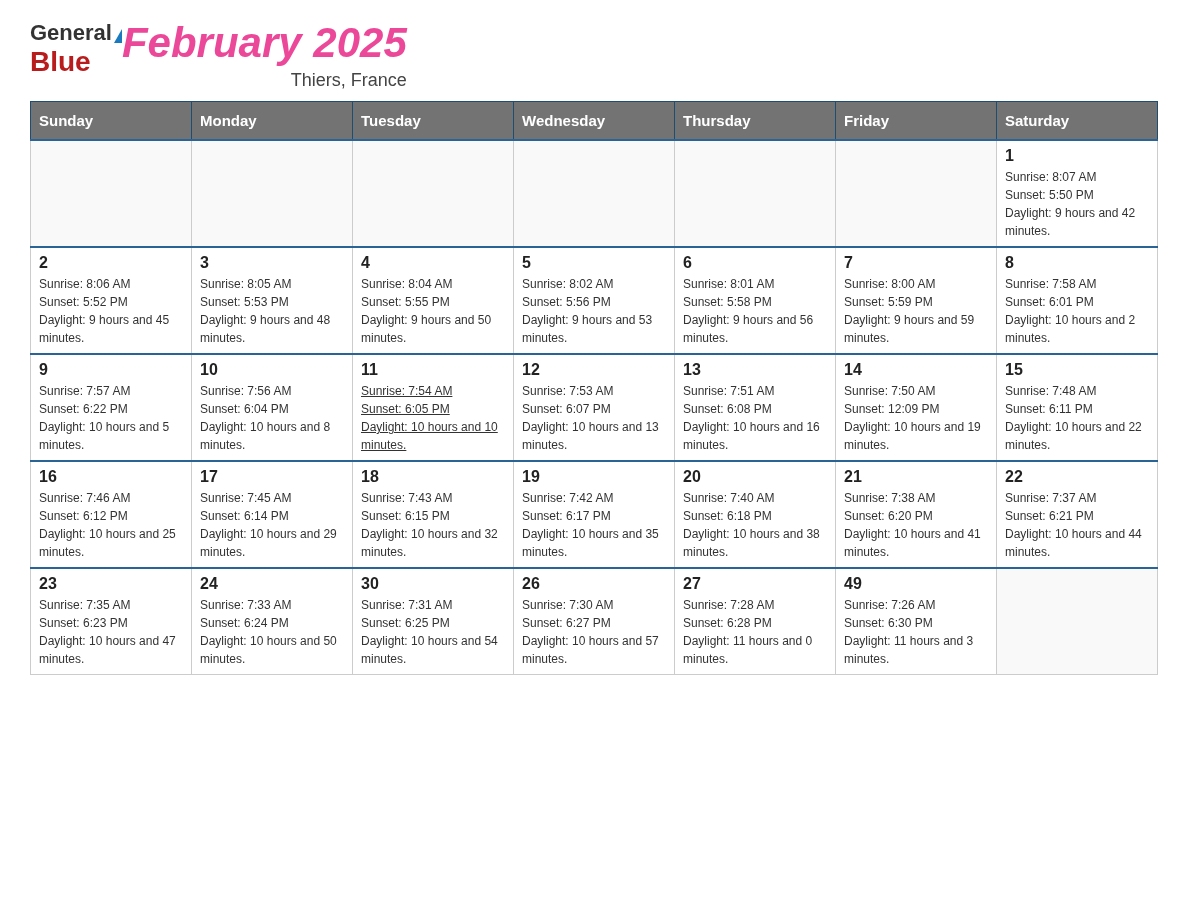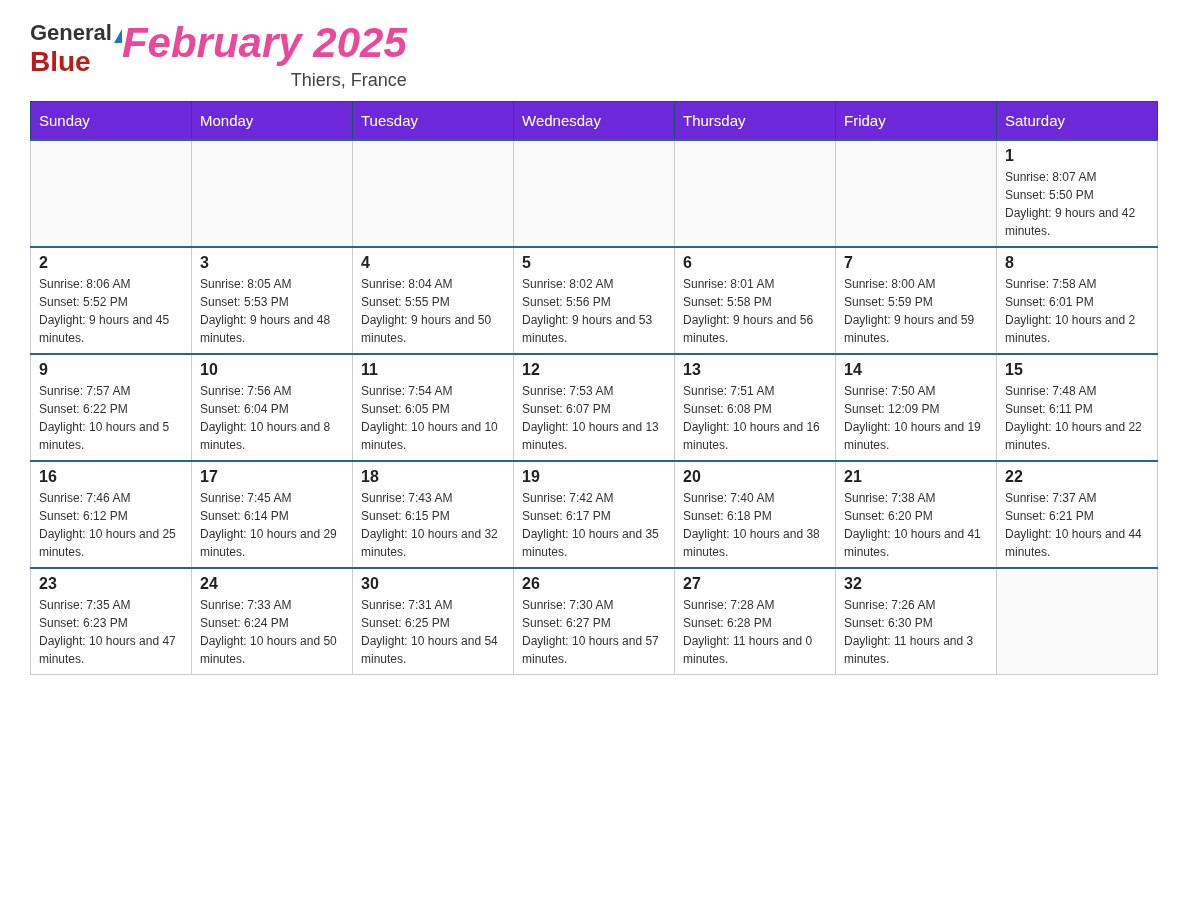--- a/index.html
+++ b/index.html
@@ -55,24 +55,24 @@
       font-size: 18px;
       color: #444;
       margin-top: 4px;
     }
     .calendar {
       width: 100%;
       border-collapse: collapse;
       margin-top: 10px;
     }
     .calendar thead tr th {
-      background-color: #6d28d9;
+      background-color: #737373;
       color: #fff;
       font-size: 15px;
-      font-weight: normal;
+      font-weight: bold;
       padding: 10px 8px;
       text-align: left;
       border: 1px solid #1e4d72;
     }
     .calendar tbody tr td {
       vertical-align: top;
       border: 1px solid #ccc;
       border-top: 2px solid #2a6496;
       padding: 6px 8px;
       width: 14.28%;
@@ -194,21 +194,21 @@
 Daylight: 10 hours and 5 minutes.</div>
         </td>
         <td>
           <span class="day-number">10</span>
           <div class="day-info" style="white-space: pre-line;">Sunrise: 7:56 AM
 Sunset: 6:04 PM
 Daylight: 10 hours and 8 minutes.</div>
         </td>
         <td>
           <span class="day-number">11</span>
-          <div class="day-info" style="white-space: pre-line;">Sunrise: 7:54 AM
+          <div class="day-info" style="white-space: pre-line; text-decoration: underline;">Sunrise: 7:54 AM
 Sunset: 6:05 PM
 Daylight: 10 hours and 10 minutes.</div>
         </td>
         <td>
           <span class="day-number">12</span>
           <div class="day-info" style="white-space: pre-line;">Sunrise: 7:53 AM
 Sunset: 6:07 PM
 Daylight: 10 hours and 13 minutes.</div>
         </td>
         <td>
@@ -299,21 +299,21 @@
 Sunset: 6:27 PM
 Daylight: 10 hours and 57 minutes.</div>
         </td>
         <td>
           <span class="day-number">27</span>
           <div class="day-info" style="white-space: pre-line;">Sunrise: 7:28 AM
 Sunset: 6:28 PM
 Daylight: 11 hours and 0 minutes.</div>
         </td>
         <td>
-          <span class="day-number">32</span>
+          <span class="day-number">49</span>
           <div class="day-info" style="white-space: pre-line;">Sunrise: 7:26 AM
 Sunset: 6:30 PM
 Daylight: 11 hours and 3 minutes.</div>
         </td>
         <td class="empty"></td>
       </tr>
     </tbody>
 </table>
 
 </body></html>

